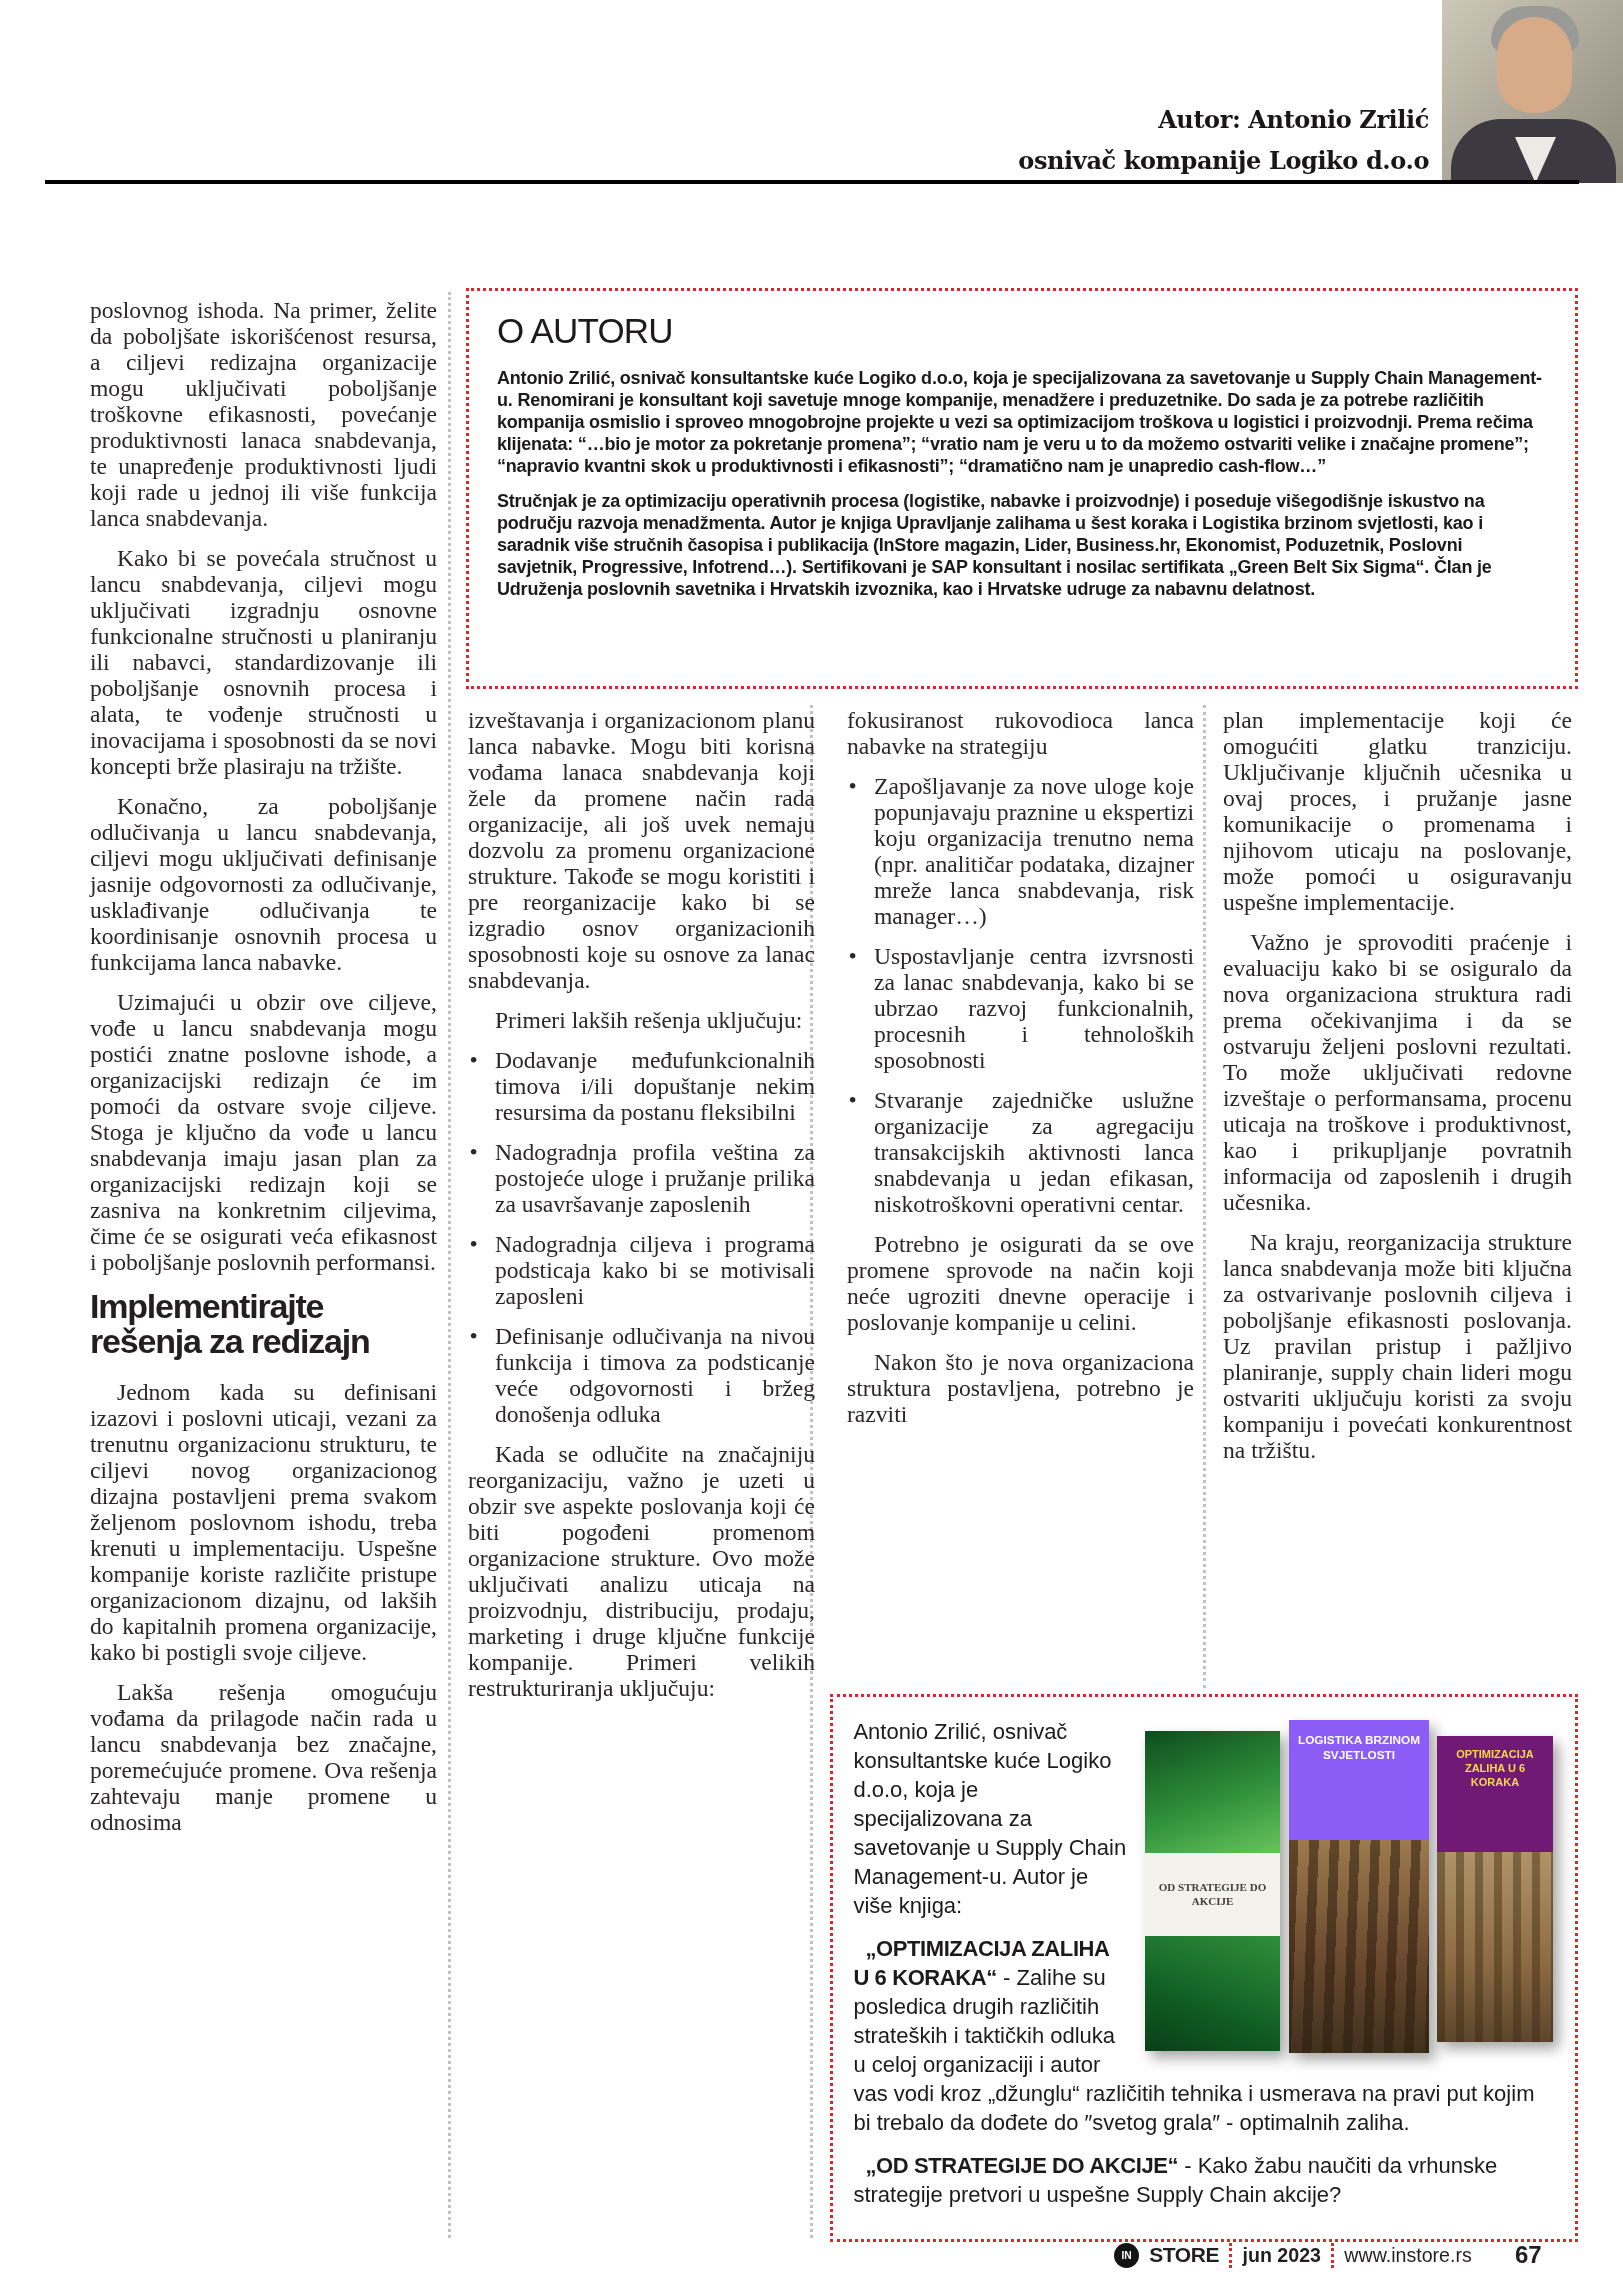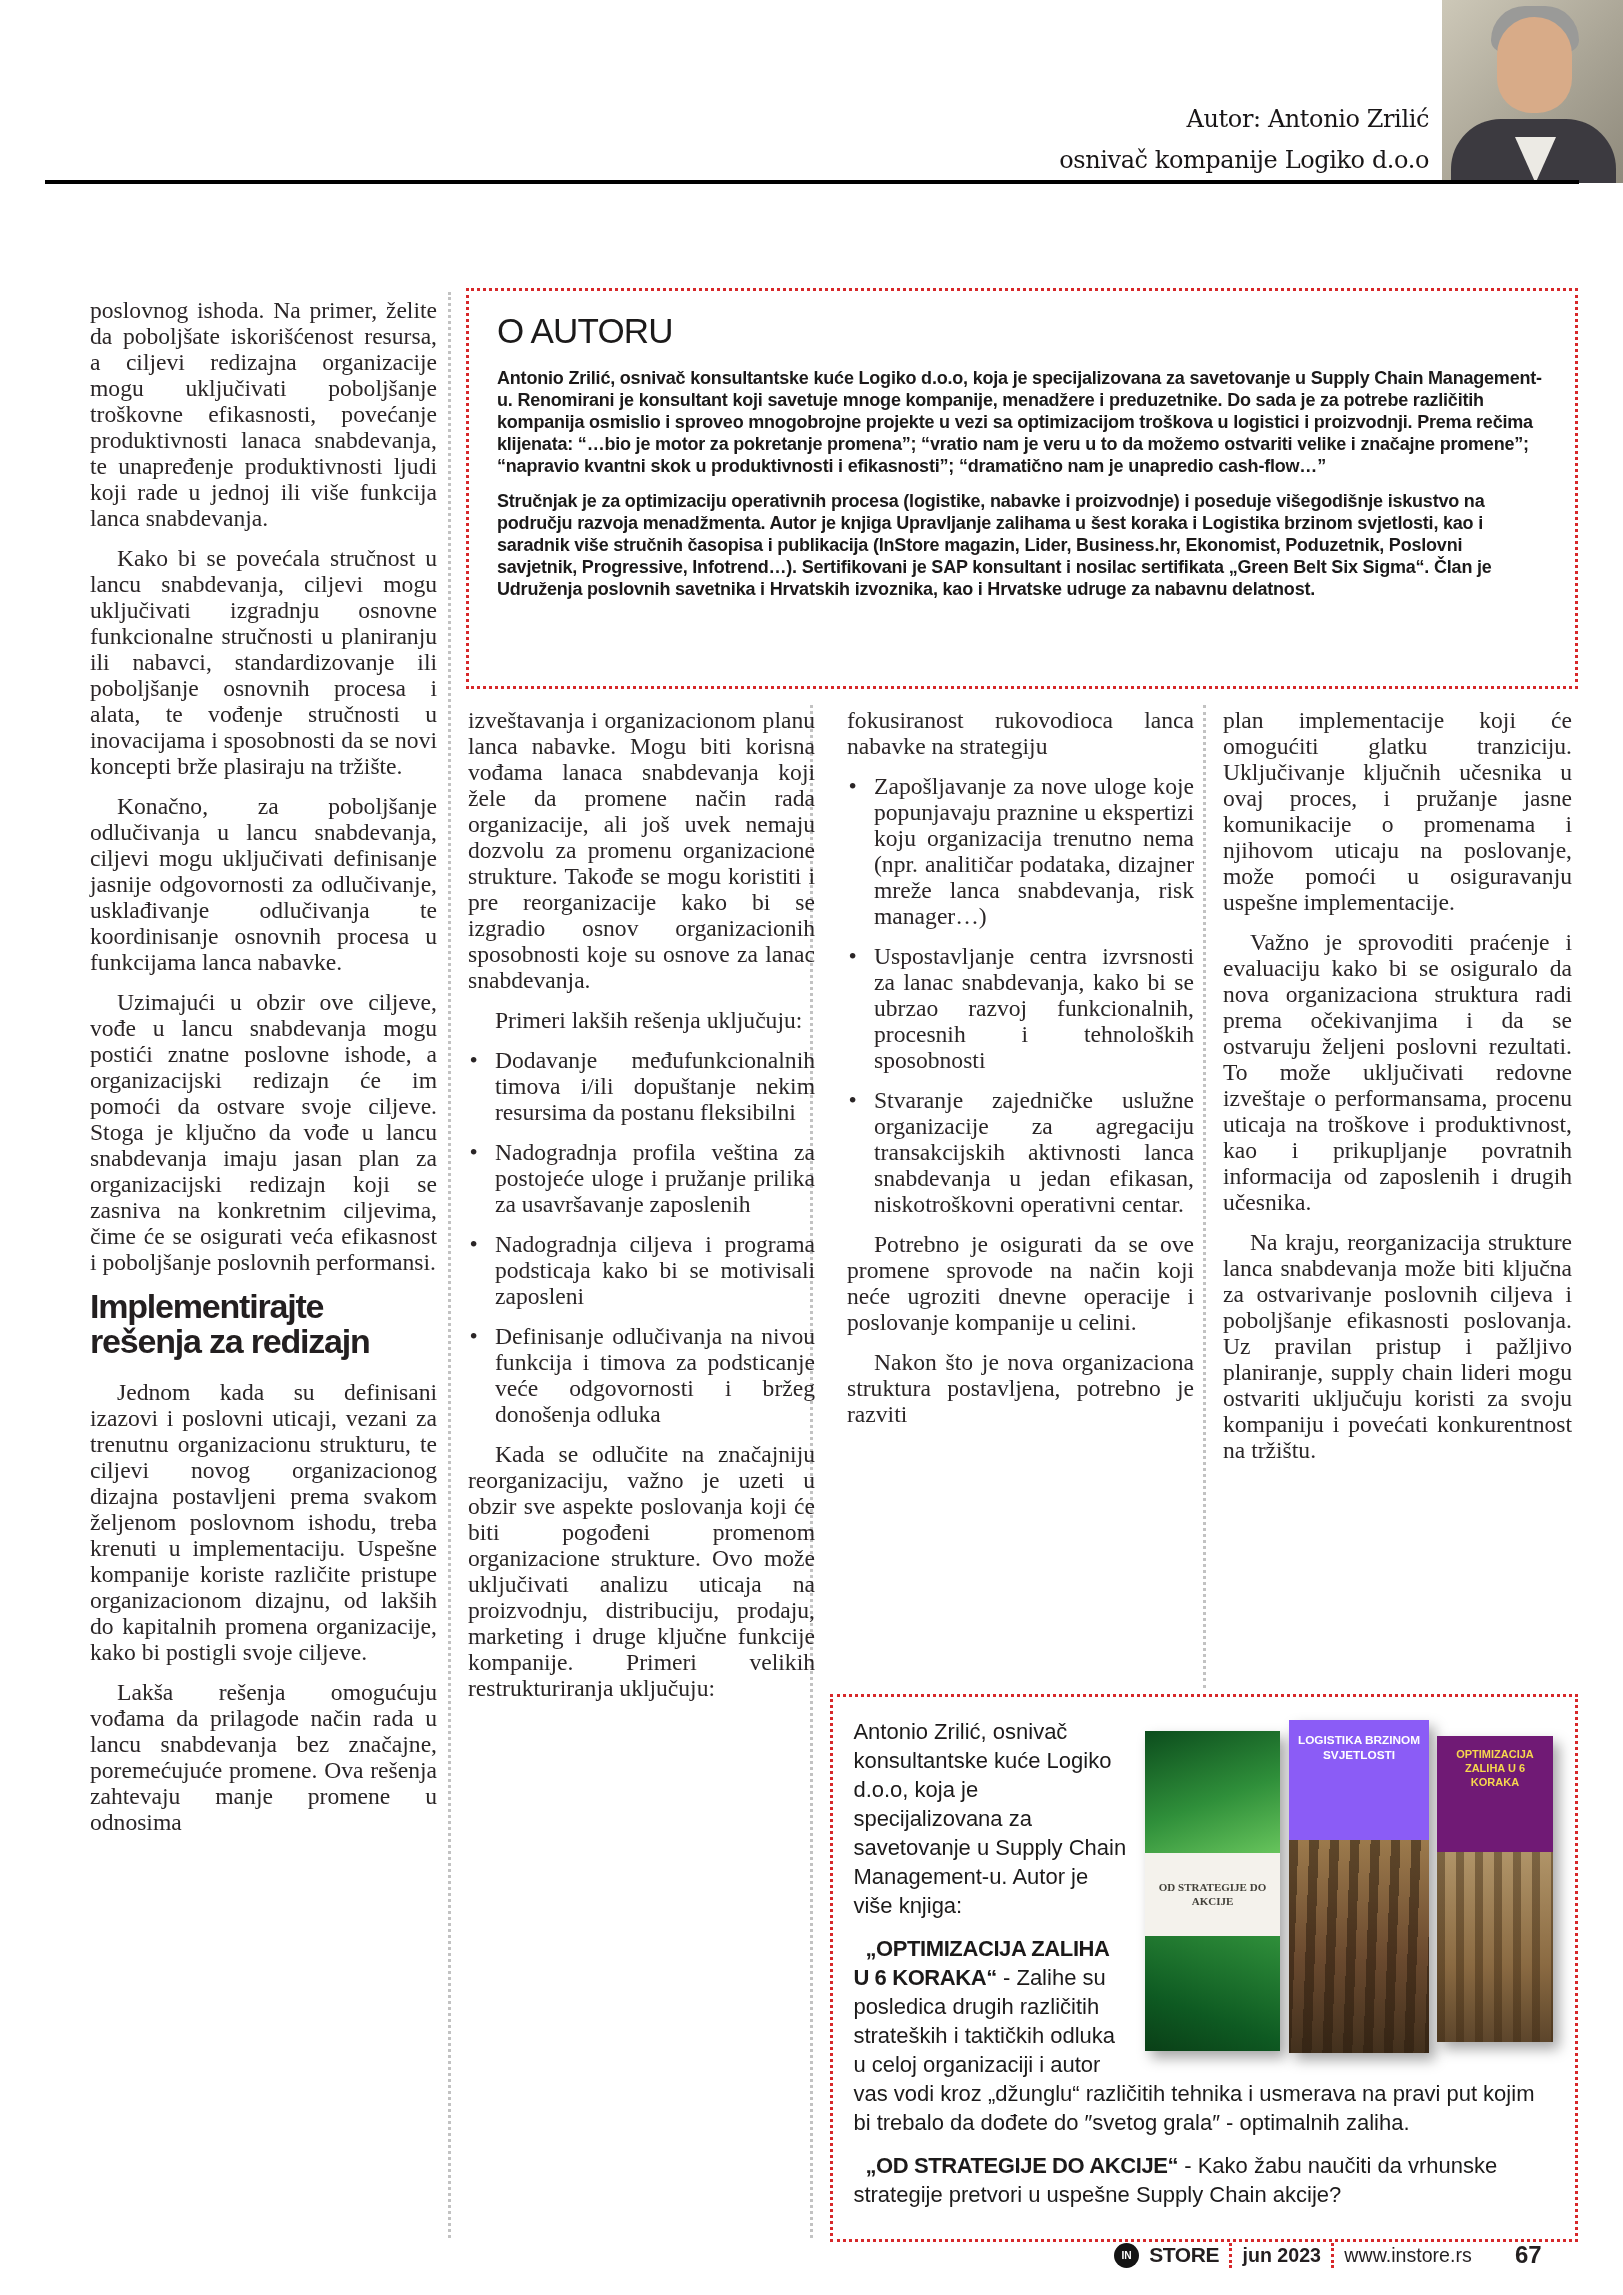--- a/index.html
+++ b/index.html
@@ -11,21 +11,21 @@
   .author-photo{
     position:absolute;left:1442px;top:0;width:181px;height:183px;overflow:hidden;
     background:linear-gradient(135deg,#cdc8b8 0%,#aaa596 55%,#8f8a7c 100%);
   }
   .author-photo .hair{position:absolute;left:49px;top:6.3px;width:88px;height:46px;background:#9a9a98;border-radius:44px 44px 15.7px 15.7px;}
   .author-photo .head{position:absolute;left:55px;top:17.3px;width:75px;height:96px;background:#d8ab88;border-radius:38px 38px 35px 35px;}
   .author-photo .suit{position:absolute;left:9.4px;bottom:-27px;width:165px;height:91px;background:#3c3a40;border-radius:50px 50px 0 0;}
   .author-photo .shirt{position:absolute;left:73px;bottom:0;width:41px;height:46px;background:#eceae4;clip-path:polygon(0 0,100% 0,50% 100%);}
   .author-credit{
     position:absolute;right:194px;top:99px;text-align:right;
-    font-family:"DejaVu Serif",serif;font-weight:400;font-size:24px;line-height:41px;
+    font-family:"DejaVu Serif",serif;font-weight:700;font-size:24px;line-height:41px;
     color:#191617;letter-spacing:-0.4px;white-space:nowrap;
   }
   .header-rule{position:absolute;left:45px;top:180px;width:1534px;height:3.9px;background:#000;}
   
   .vsep{position:absolute;width:0;border-left:3.1px dotted #c2c2c2;}
   .vsep1{left:448px;top:292px;height:1946px;}
   .vsep2{left:810px;top:705px;height:1533px;}
   .vsep3{left:1203px;top:705px;height:983px;}
   
   .about-box{

